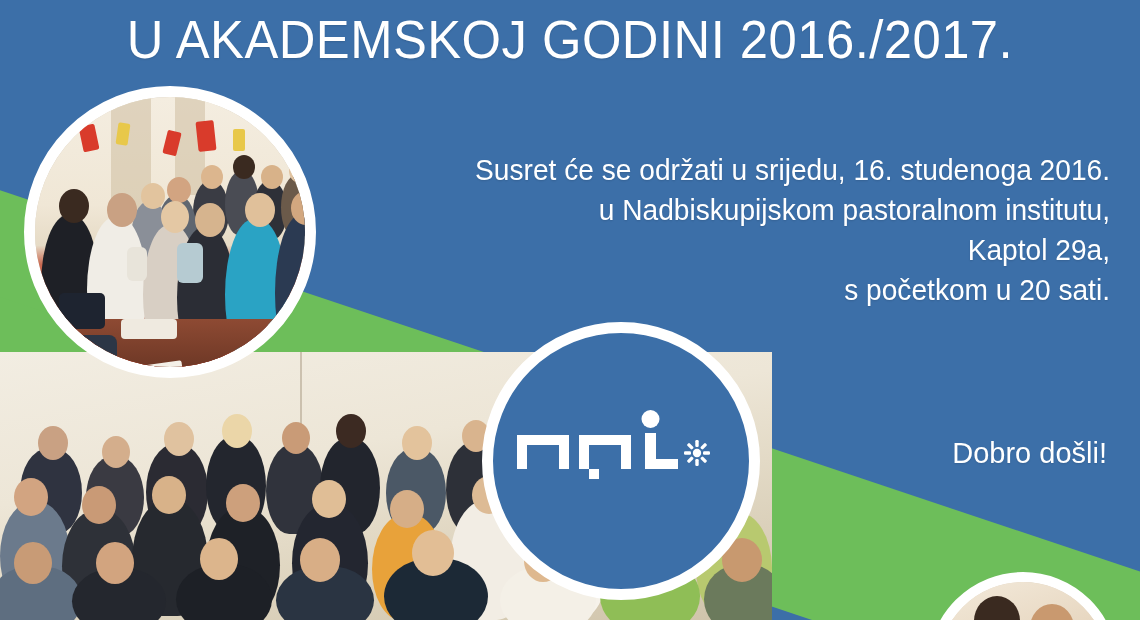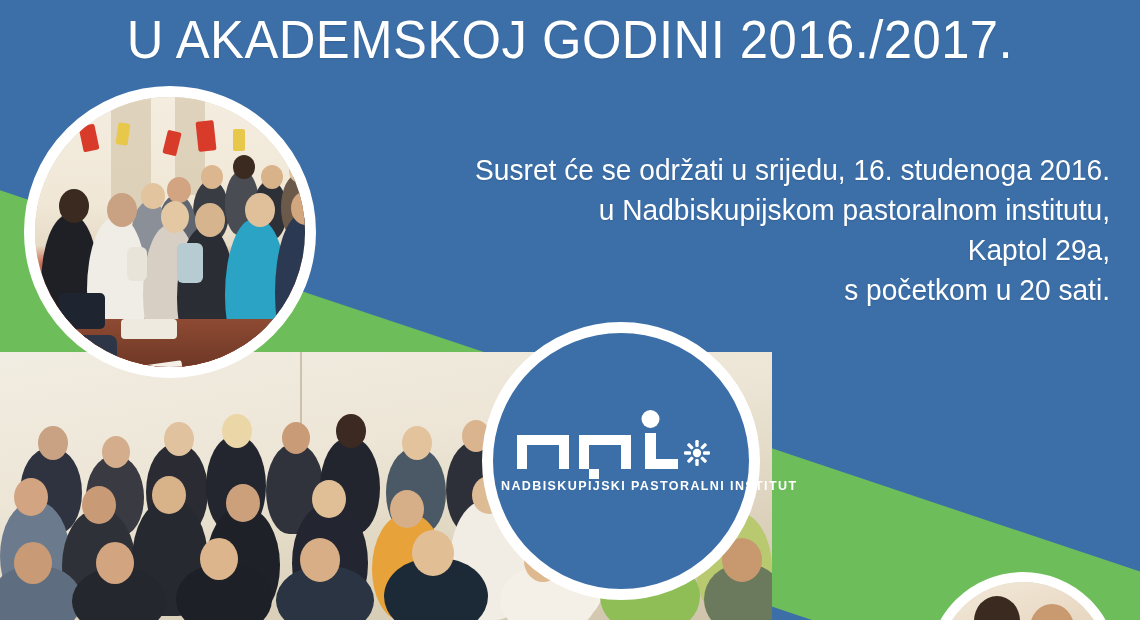--- a/index.html
+++ b/index.html
@@ -421,33 +421,33 @@
           <rect x="-1.7" y="-13" width="3.4" height="7" rx="1.2"></rect>
           <rect x="-1.7" y="6" width="3.4" height="7" rx="1.2"></rect>
           <rect x="-13" y="-1.7" width="7" height="3.4" rx="1.2"></rect>
           <rect x="6" y="-1.7" width="7" height="3.4" rx="1.2"></rect>
           <rect x="-1.7" y="-13" width="3.4" height="7" rx="1.2" transform="rotate(45)"></rect>
           <rect x="-1.7" y="6" width="3.4" height="7" rx="1.2" transform="rotate(45)"></rect>
           <rect x="-13" y="-1.7" width="7" height="3.4" rx="1.2" transform="rotate(45)"></rect>
           <rect x="6" y="-1.7" width="7" height="3.4" rx="1.2" transform="rotate(45)"></rect>
         </g>
       </svg>
-      <div class="npi-word">NADBISKUPIJSKI PASTORALNI INSTITUT</div>
     </div>
   </div>
 
   <div id="circle-corner">
     <div class="inner"></div>
     <div class="head" style="left:36px; top:14px; width:46px; height:50px; background:#3A2A20;"></div>
     <div class="head" style="left:92px; top:22px; width:44px; height:48px; background:#C9996F;"></div>
   </div>
 
   <div class="headline">U AKADEMSKOJ GODINI 2016./2017.</div>
 
   <div class="info-block">
     <span class="line">Susret će se održati u srijedu, 16. studenoga 2016.</span>
     <span class="line">u Nadbiskupijskom pastoralnom institutu,</span>
     <span class="line">Kaptol 29a,</span>
     <span class="line">s početkom u 20 sati.</span>
   </div>
 
+  <div class="welcome">Dobro došli!</div>
 
 </div>
 
 </body></html>

